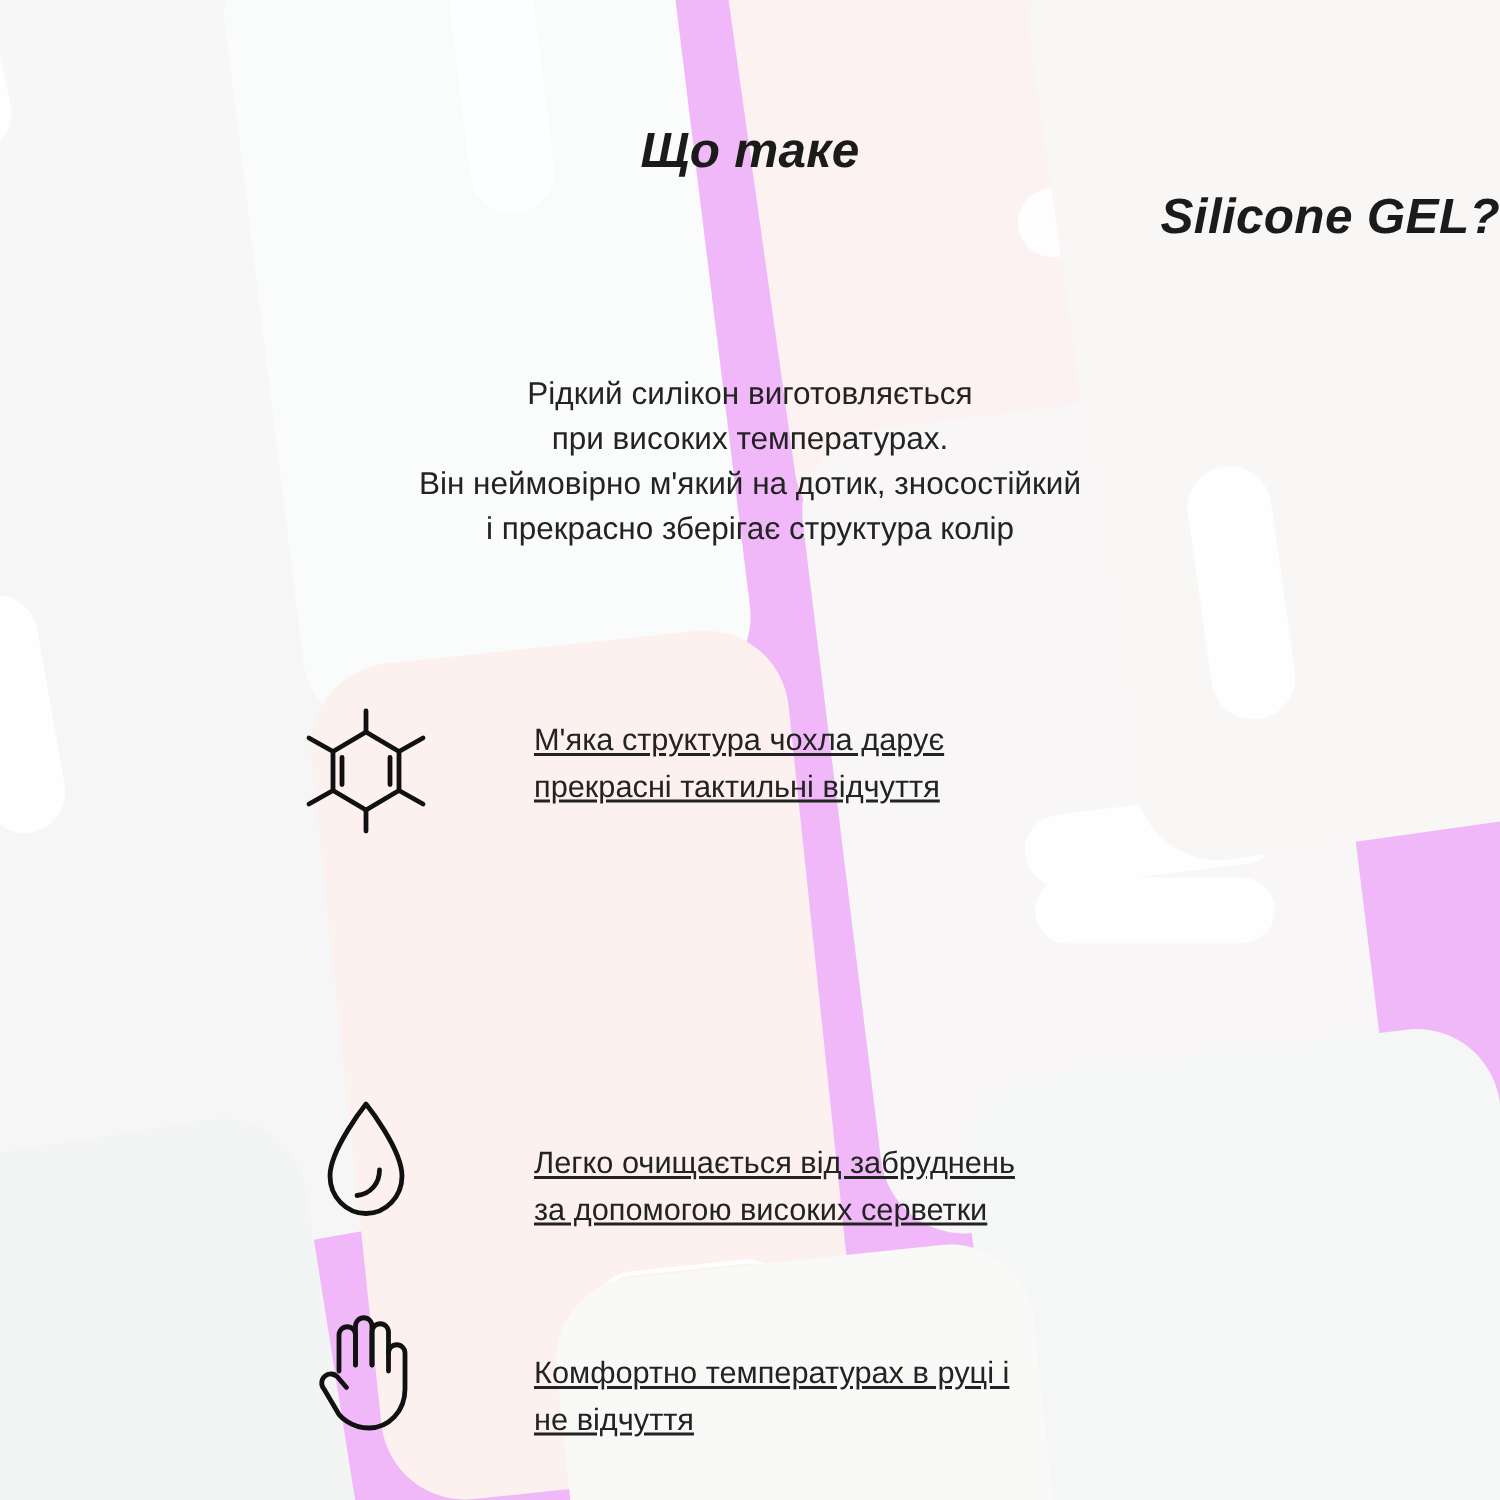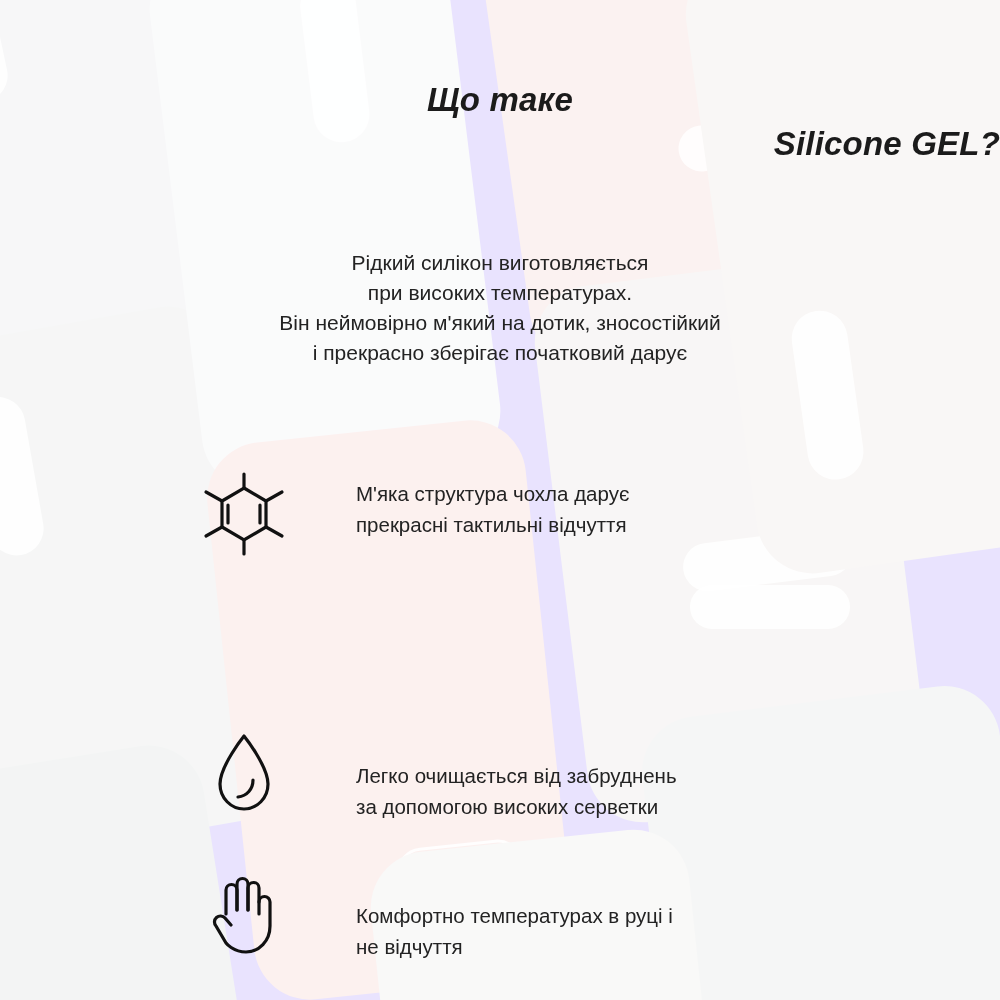--- a/index.html
+++ b/index.html
@@ -8,21 +8,21 @@
     background: #ffffff;
   }
   body {
     font-family: "Liberation Sans", sans-serif;
   }
   .canvas {
     position: relative;
     width: 1000px;
     height: 1000px;
     overflow: hidden;
-    background: #c4b5fd;
+    background: #d946ef;
   }
 
   
   .bg-layer {
     position: absolute;
     inset: 0;
     overflow: hidden;
   }
   .case {
     position: absolute;
@@ -167,20 +167,21 @@
     display: flex;
     align-items: center;
     justify-content: center;
   }
   .f-text {
     margin-left: 64px;
     color: #232323;
     font-size: 20.5px;
     line-height: 31px;
     padding-top: 12px;
+    text-decoration: underline;
   }
   .f-text span { display: block; }
 
   
   .feature.r1 { min-height: 178px; }
   .feature.r2 { min-height: 178px; }
   .feature.r3 { min-height: 140px; }
 </style>
 </head>
 <body>
@@ -221,21 +222,21 @@
 
     <div class="title">
       <span class="l1">Що таке</span>
       <span class="l2">Silicone GEL?</span>
     </div>
 
     <div class="lede">
       <span>Рідкий силікон виготовляється</span>
       <span>при високих температурах.</span>
       <span>Він неймовірно м'який на дотик, зносостійкий</span>
-      <span>і прекрасно зберігає початковий дарує</span>
+      <span>і прекрасно зберігає структура колір</span>
     </div>
 
     <div class="features">
 
       <div class="feature r1">
         <div class="f-icon">
           <svg width="92" height="92" viewBox="0 0 92 92" fill="none" stroke="#111" stroke-width="3.2" stroke-linecap="round">
             <polygon points="46,20 68,33 68,59 46,72 24,59 24,33" fill="none"></polygon>
             <line x1="30" y1="37" x2="30" y2="55"></line>
             <line x1="62" y1="37" x2="62" y2="55"></line>

